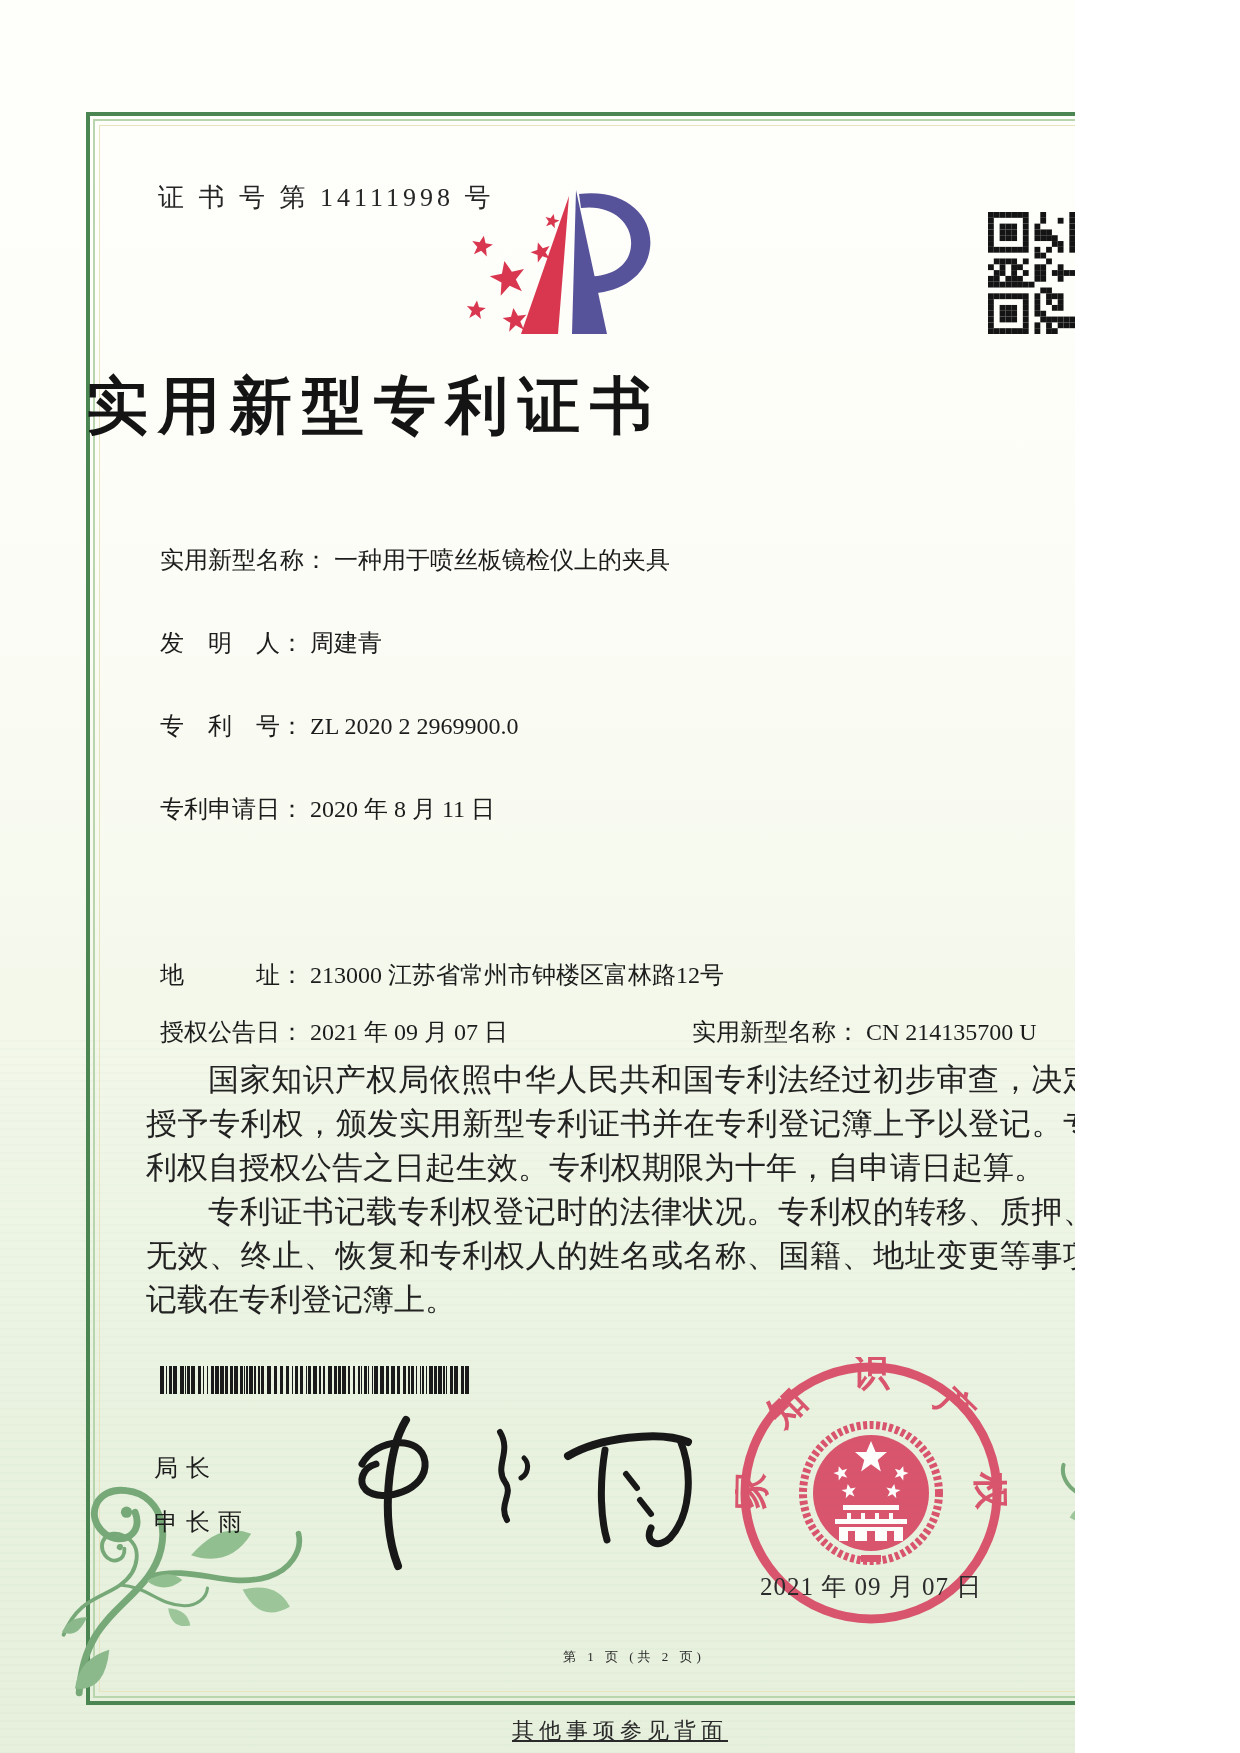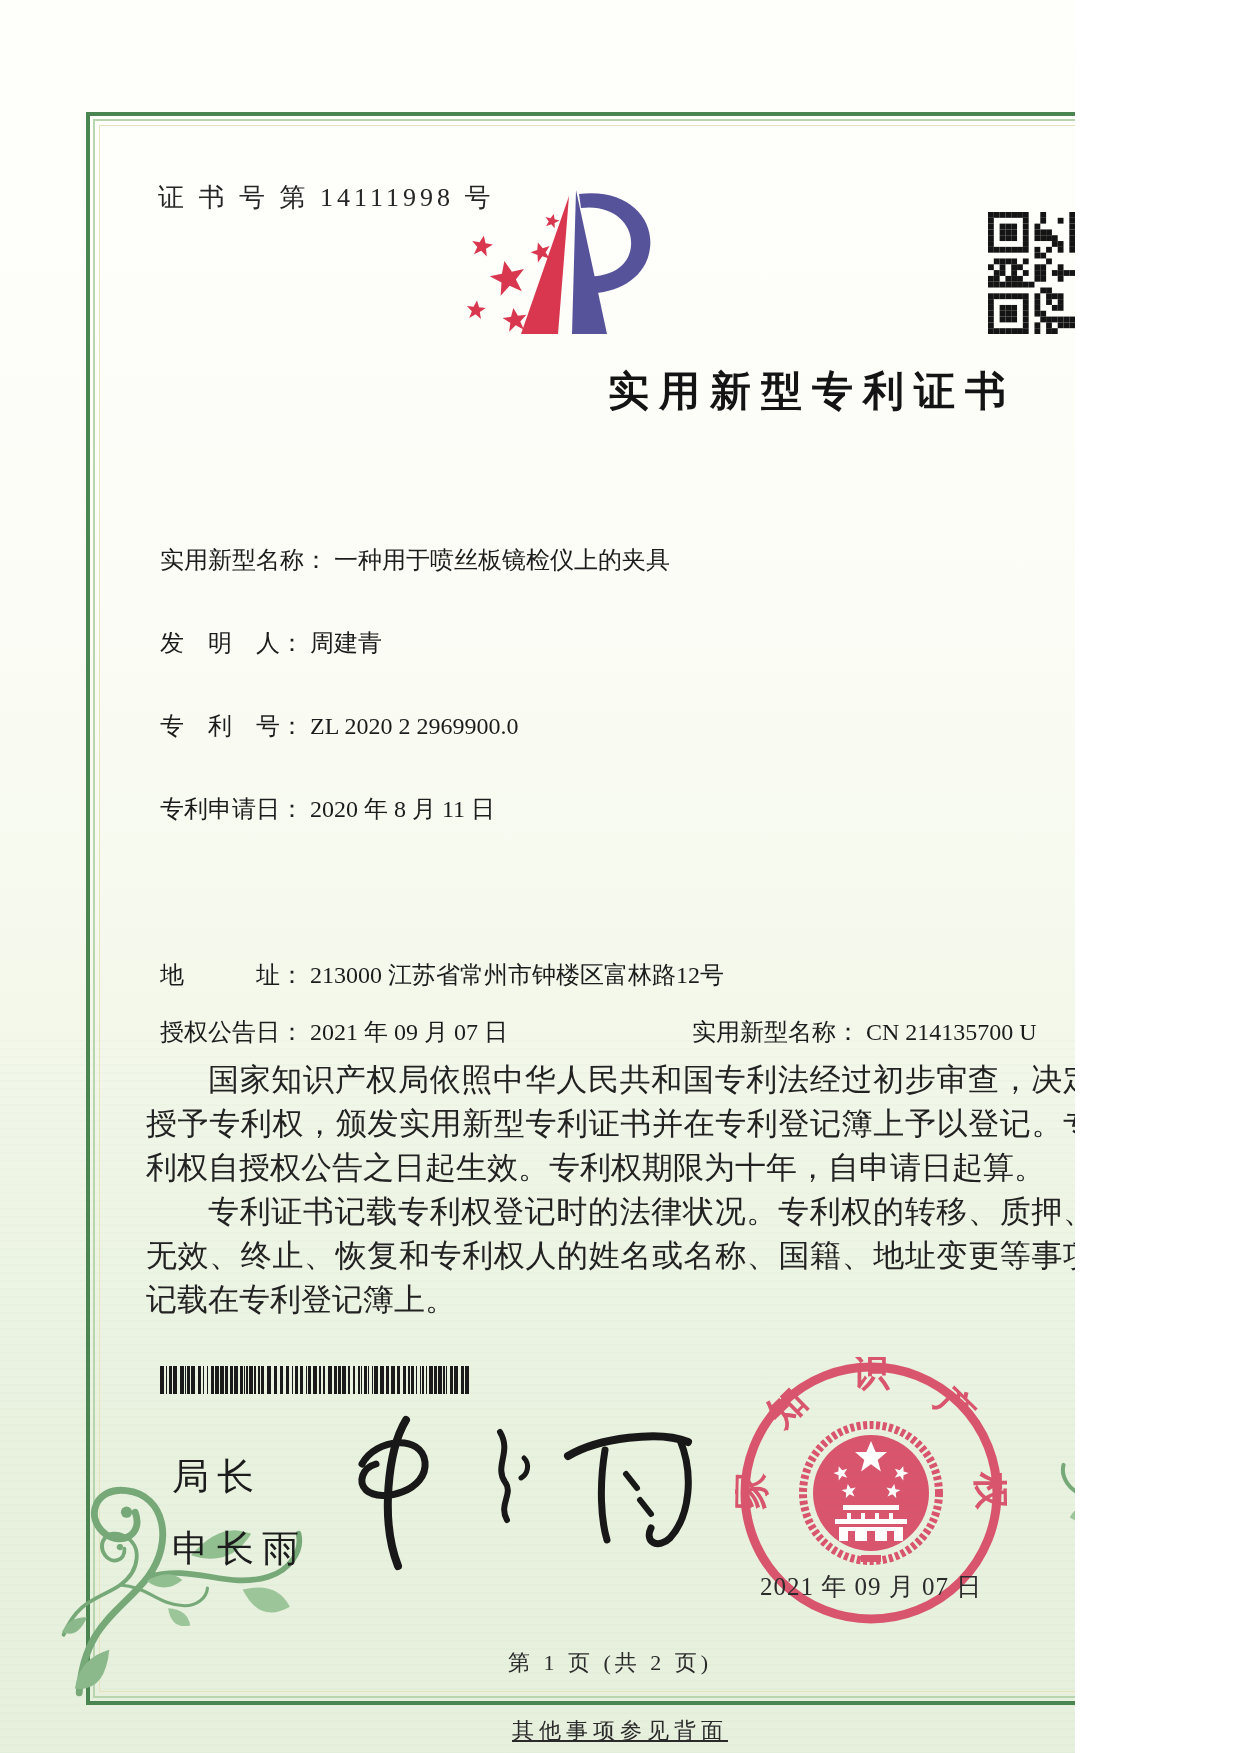--- a/index.html
+++ b/index.html
@@ -9,36 +9,36 @@
     font-family:"Liberation Serif","DejaVu Serif",serif; color:#1f1f1f;
   }
   .texture{position:absolute;left:0;right:0;top:1040px;bottom:0;pointer-events:none;opacity:.45;
     background:repeating-linear-gradient(180deg,rgba(120,160,110,0.06) 0 2px,rgba(255,255,255,0) 2px 8px);}
   .frame{position:absolute;left:86px;top:112px;width:1099px;height:1585px;border:4px solid #4a8552;}
   .frame-inner{position:absolute;inset:3px;border:2px solid #b9d5ae;}
   .frame-inner2{position:absolute;inset:9px;border:1px solid #e7e3bd;}
   .cert-no{position:absolute;left:158px;top:180px;font-size:26px;letter-spacing:4px;color:#262626;}
   .logo{position:absolute;left:455px;top:180px;}
   .qr{position:absolute;left:988px;top:212px;}
-  .title{position:absolute;left:86px;top:364px;width:930px;margin:0;text-align:right;
-    font-size:41px;font-weight:700;letter-spacing:10px;color:#141414;}
+  .title{position:absolute;left:86px;top:364px;width:930px;margin:0;text-align:left;
+    font-size:62px;font-weight:700;letter-spacing:10px;color:#141414;}
   .field{position:absolute;left:160px;font-size:24px;white-space:nowrap;color:#1c1c1c;}
   .field .lbl{margin-right:6px;}
   .field .pair2{position:absolute;left:532px;top:0;white-space:nowrap;}
   .bodytext{position:absolute;left:146px;top:1058px;width:948px;font-size:31px;line-height:44px;color:#222;}
   .bodytext p{margin:0;text-indent:2em;text-align:justify;}
   .barcode{position:absolute;left:160px;top:1366px;}
-  .signer{position:absolute;left:172px;top:1452px;font-size:37px;color:#1c1c1c;
+  .signer{position:absolute;left:154px;top:1452px;font-size:24px;color:#1c1c1c;
     font-family:Liberation Serif, serif;}
   .signer div{margin-bottom:22px;letter-spacing:8px;}
   .signature{position:absolute;left:318px;top:1402px;}
   .seal{position:absolute;left:735px;top:1357px;opacity:.93;}
   .seal-date{position:absolute;left:735px;top:1570px;width:272px;text-align:center;
     font-size:25px;letter-spacing:1px;color:#2b2b2b;white-space:nowrap;}
-  .page-num{position:absolute;left:76px;top:1648px;width:1068px;text-align:center;font-size:22px;letter-spacing:4px;color:#2a2a2a;}
+  .page-num{position:absolute;left:100px;top:1648px;width:1068px;text-align:center;font-size:13px;letter-spacing:4px;color:#2a2a2a;}
   .back-note{position:absolute;left:86px;top:1716px;width:1068px;text-align:center;font-size:22px;letter-spacing:5px;color:#2a2a2a;text-decoration:underline;}
   .orn{position:absolute;pointer-events:none;}
   .flip{transform:scaleX(-1);}
 </style>
 </head>
 <body>
 
 <div class="page">
 
   <svg width="0" height="0" style="position:absolute" aria-hidden="true">

